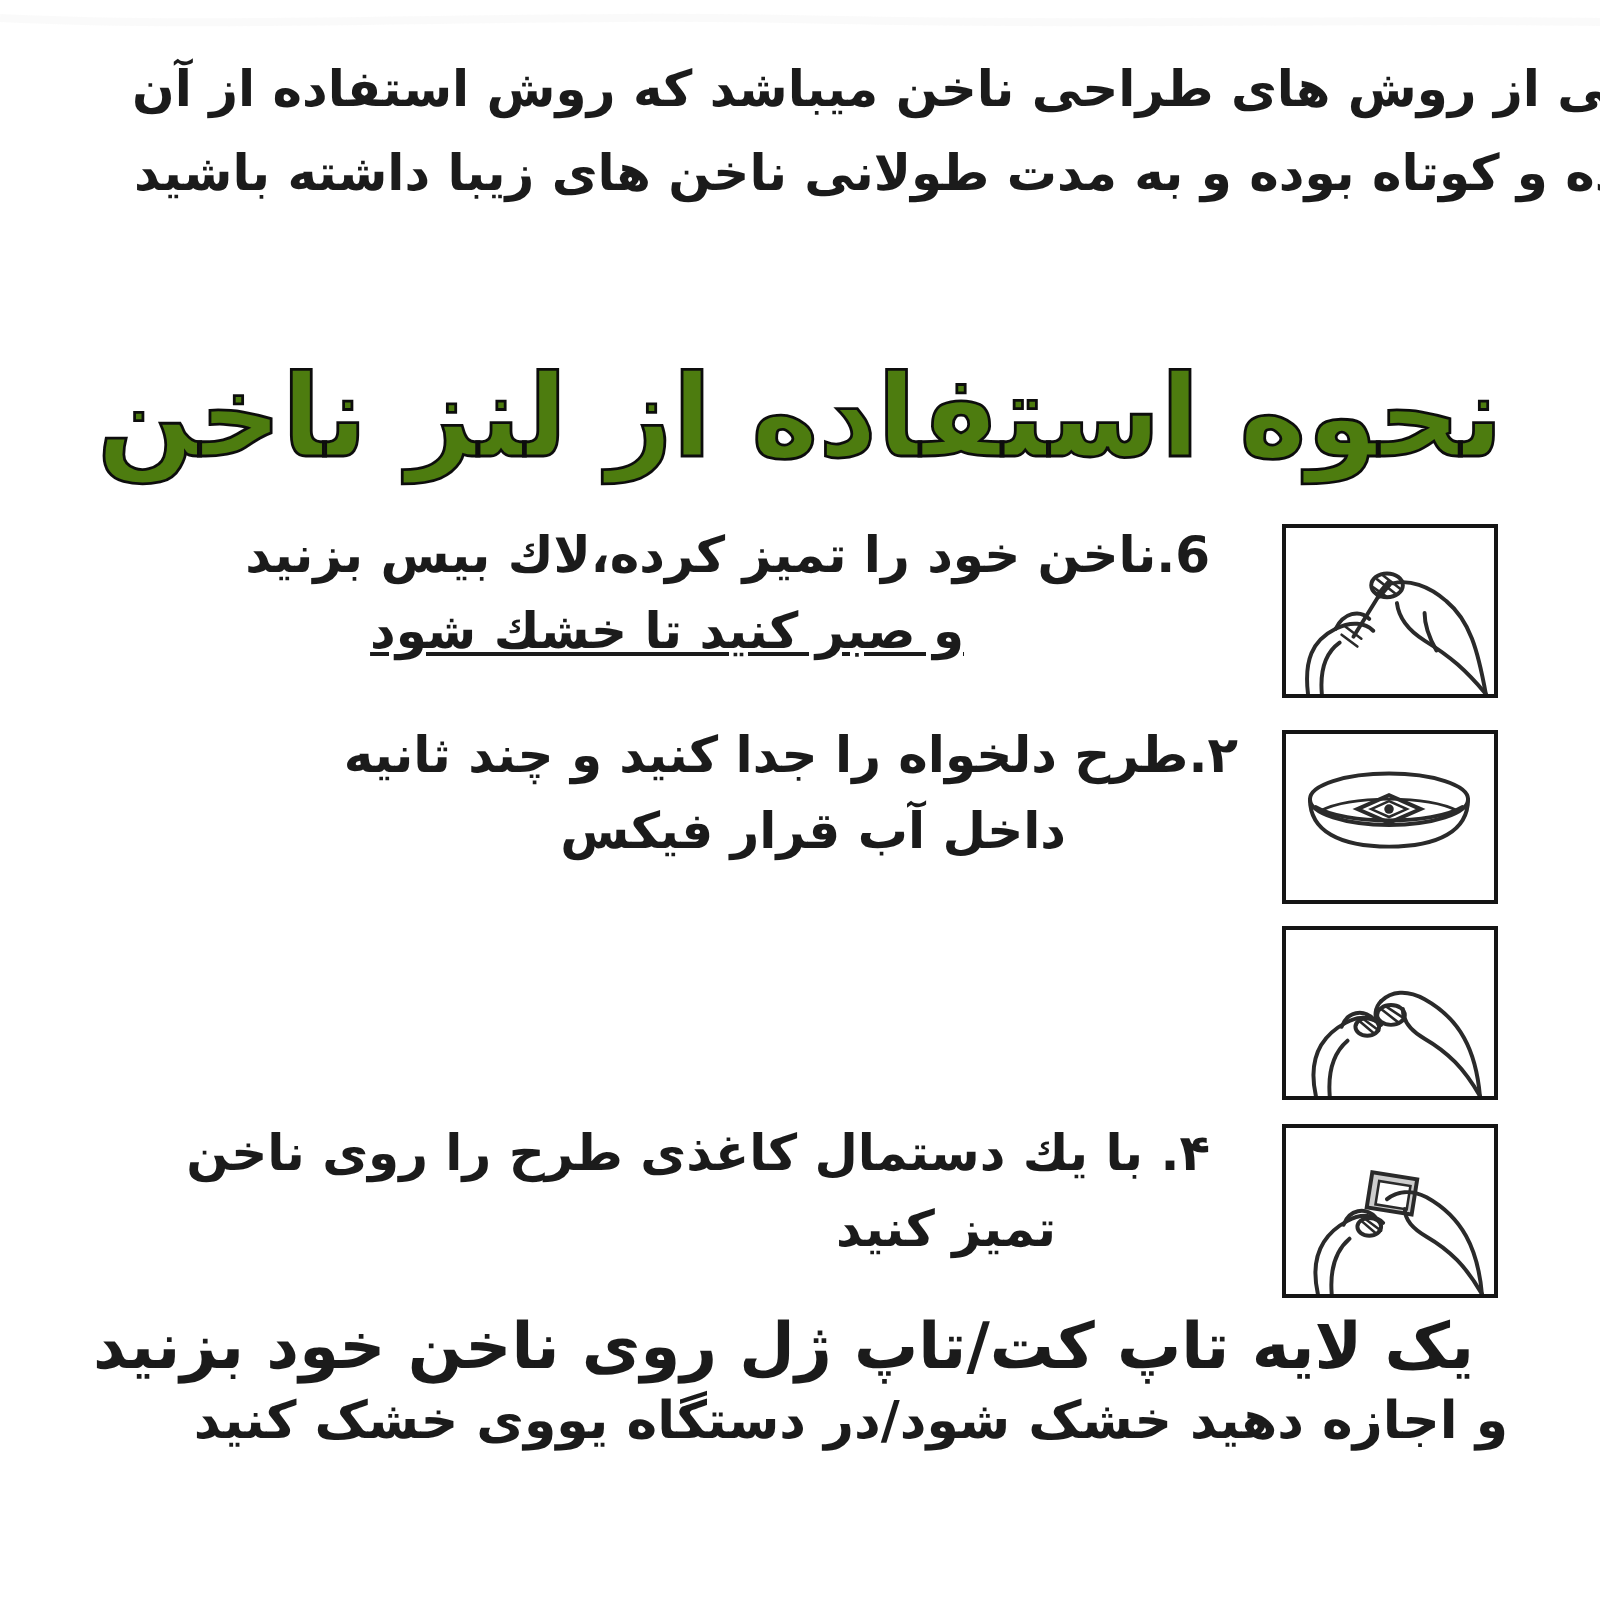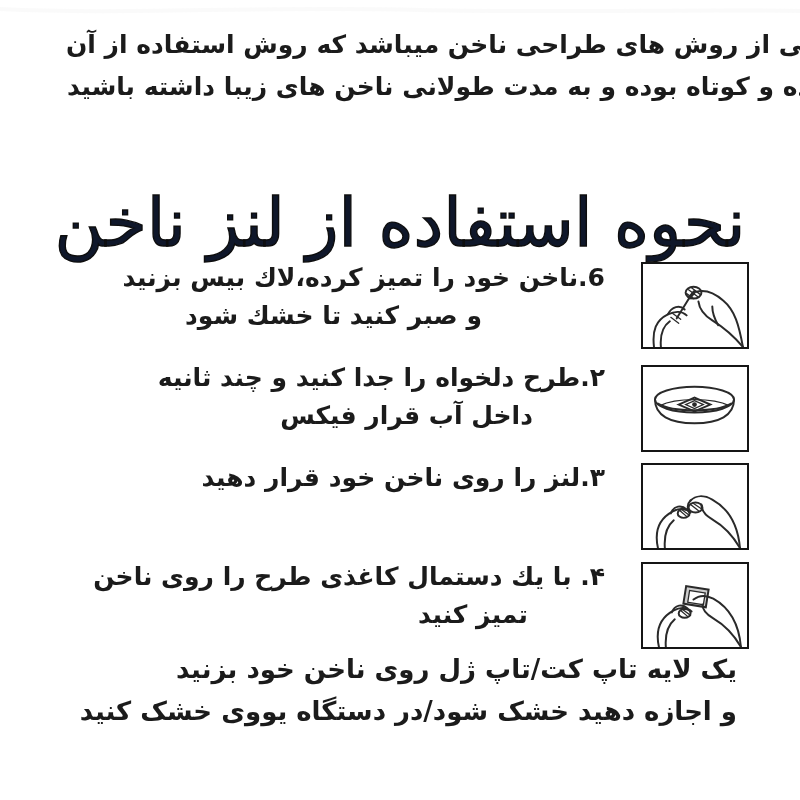--- a/index.html
+++ b/index.html
@@ -18,35 +18,35 @@
     font-size:25px;
     line-height:1.3;
   }
   
   .intro-l1{left:66px;top:29px;}
   .intro-l2{left:67px;top:71px;}
   
   .title{
     position:absolute;left:0;right:0;top:130px;
     text-align:center;direction:rtl;
-    color:#0f172a;font-weight:normal;font-size:67px;line-height:1.45;
+    color:#4d7c0f;font-weight:bold;font-size:57px;line-height:1.45;
     -webkit-text-stroke:1.4px #0d0d0d;
     white-space:nowrap;
   }
   
   .s1l1{right:195px;top:262px;}
-  .s1l2{right:318px;top:300px;}
-  .s2l1{right:195px;top:362px;}
+  .s1l2{right:318px;top:300px;text-decoration:underline;}
+  .s2l1{right:181px;top:362px;}
   .s2l2{right:267px;top:400px;}
   .s3l1{right:195px;top:462px;}
   .s4l1{right:195px;top:561px;}
   .s4l2{right:272px;top:599px;}
   
-  .f1{right:63px;top:653px;font-size:26px;}
-  .f2{right:63px;top:695px;font-size:26px;}
+  .f1{right:63px;top:653px;font-size:32px;}
+  .f2{right:46px;top:695px;font-size:26px;}
   
   .box{
     position:absolute;left:641px;width:104px;height:83px;
     border:2.5px solid #151515;background:#ffffff;
   }
   .box svg{display:block;width:100%;height:100%;}
   .b1{top:262px;}
   .b2{top:365px;}
   .b3{top:463px;}
   .b4{top:562px;}
@@ -103,21 +103,20 @@
         <path d="M15,37 C30,46 74,46 89,37"></path>
         <path d="M17,39 C33,31 71,31 87,39" stroke-width="1.4"></path>
 
         <path d="M36,38 L52,31 L68,38 L52,45 Z"></path>
         <path d="M43,38 L52,34 L61,38 L52,42 Z" stroke-width="1.3"></path>
         <circle cx="52" cy="38" r="2.4" fill="#2a2a2a" stroke="none"></circle>
       </g>
     </svg>
   </div>
 
-  <div class="txt s3l1">۳.لنز را روی ناخن خود قرار دهید</div>
   <div class="box b3">
     <svg viewBox="0 0 105 84">
       <g fill="none" stroke="#2a2a2a" stroke-width="2" stroke-linecap="round">
 
         <path d="M98,84 C96,61 88,45 70,35 C61,30 53,31 48,36"></path>
         <path d="M98,84 C90,70 82,62 70,55 C63,51 59,46 59,40"></path>
         <path d="M48,36 C45,39 44,44 47,48"></path>
 
         <ellipse cx="53" cy="43" rx="7" ry="5"></ellipse>
         <path d="M48,40 L57,47 M51,39 L60,45" stroke-width="1.3"></path>

